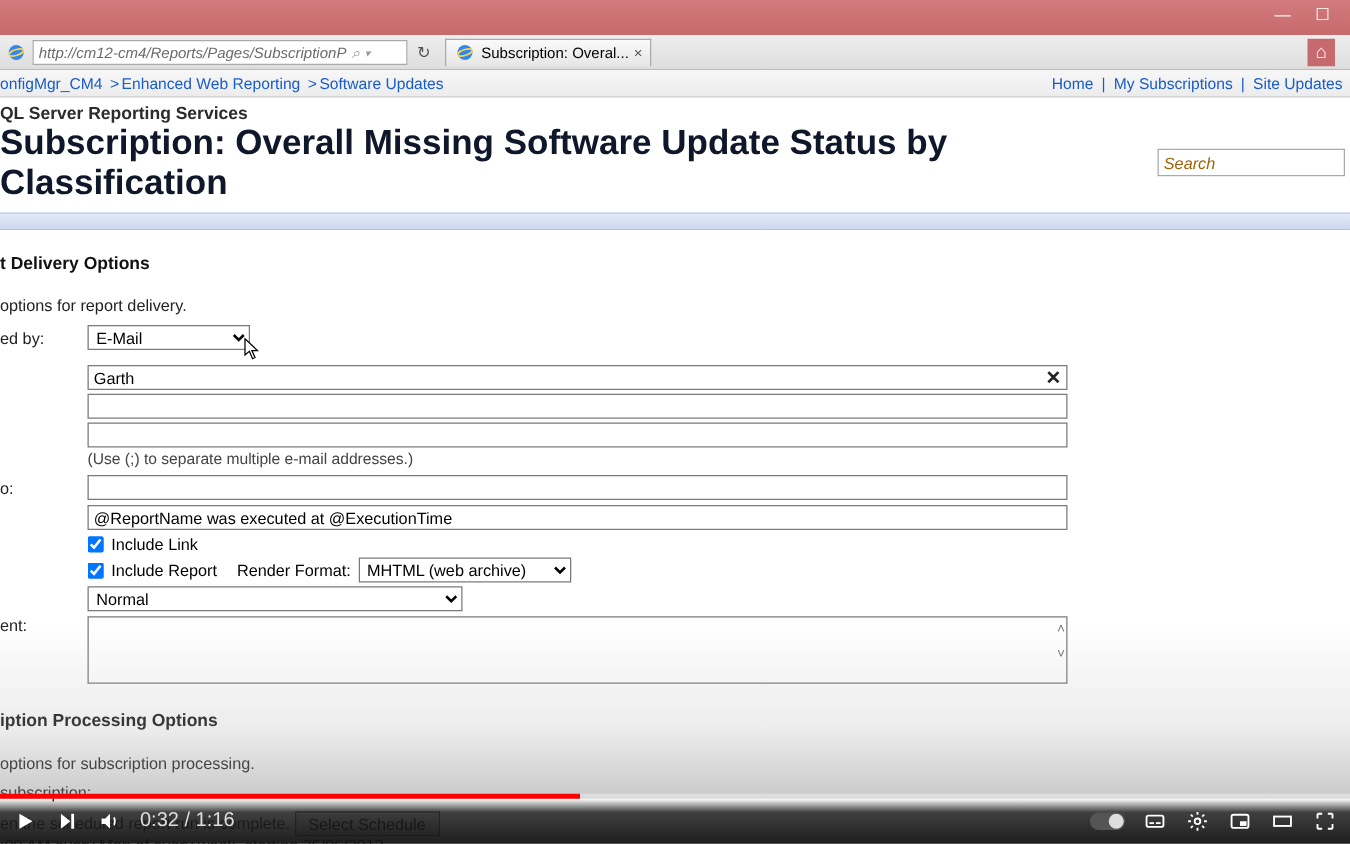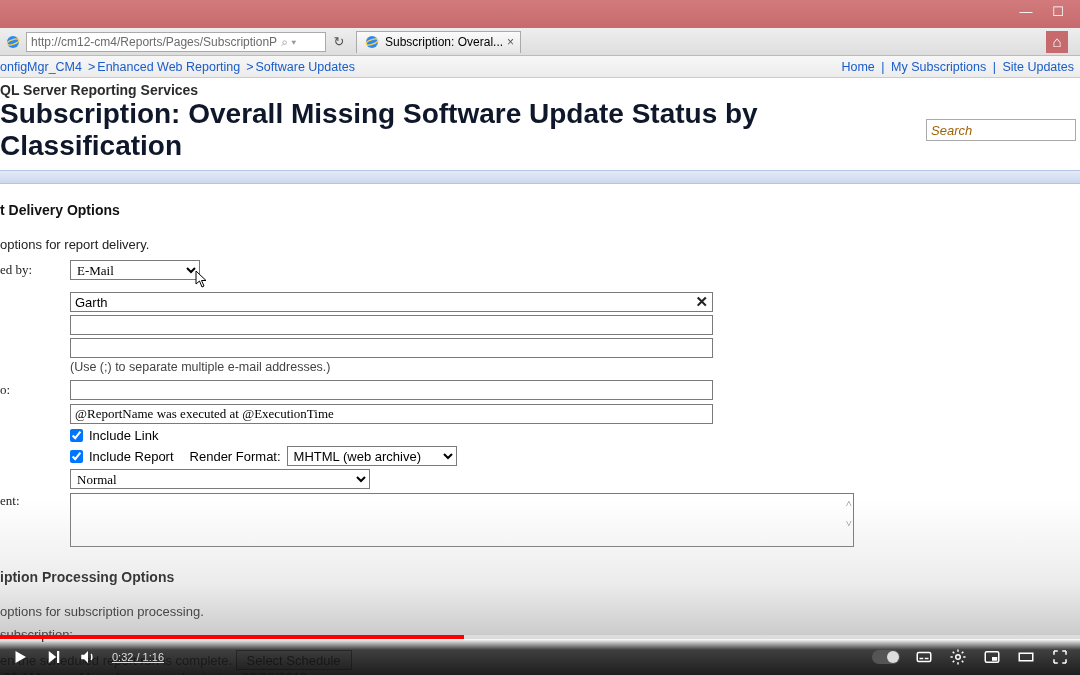--- a/index.html
+++ b/index.html
@@ -8,21 +8,21 @@
   
   .window-titlebar { height: 28px; background: linear-gradient(#d27a7d, #c76a6d); position: relative; }
   .win-btn { position:absolute; top:4px; width:28px; height:18px; text-align:center; color:#fff; font-size:13px; }
   .win-min { right:40px; }
   .win-max { right:8px; }
 
   
   .browser-toolbar { height: 28px; background: linear-gradient(#eeeeee, #dedede); border-bottom:1px solid #bbb; display:flex; align-items:center; padding-left:4px; gap:4px; }
   .ie-icon { width:18px; height:18px; display:inline-flex; align-items:center; justify-content:center; }
   .ie-icon svg { width:16px; height:16px; }
-  .urlbox { flex: 0 0 300px; height:20px; border:1px solid #aaa; background:#fff; display:flex; align-items:center; padding:0 4px; color:#6b6b6b; font-size:12px; }
+  .urlbox { flex: 0 0 300px; height:20px; border:1px solid #aaa; background:#fff; display:flex; align-items:center; padding:0 4px; color:#6b6b6b; font-size:12px;font-style:italic; }
   .urlbox .sep { margin:0 4px; color:#999; }
   .refresh-icon { width:18px; text-align:center; color:#555; }
   .tab { margin-left:4px; height:22px; border:1px solid #aaa; border-bottom:none; background:linear-gradient(#fafafa,#e6e6e6); display:flex; align-items:center; padding:0 6px; font-size:12px; gap:4px; }
   .tab .close { color:#555; }
   .home-icon { margin-left:auto; margin-right:12px; color:#fff; background:#c76a6d; width:22px; height:22px; display:flex; align-items:center; justify-content:center; font-size:15px; }
 
   
   .ssrs-nav { height:22px; background:linear-gradient(#f7f7f7,#ececec); border-bottom:1px solid #ccc; display:flex; align-items:center; font-size:12.5px; color:#1a5cc8; padding-left:0; }
   .ssrs-nav .crumb { color:#1a5cc8; margin-right:4px; }
   .ssrs-nav .sep { color:#1a5cc8; margin:0 2px; }
@@ -36,32 +36,32 @@
   .ssrs-title { font-size:28px; font-weight:700; color:#0f172a; flex:1; }
   .search-box { width:150px; height:22px; border:1px solid #aaa; background:#fff; color:#a16207; font-style:italic; padding:0 4px; display:flex; align-items:center; margin-right:4px; }
 
   .blue-band { height:14px; background:linear-gradient(#e4ebf8,#ccd8ef); border-top:1px solid #b4c4e3; border-bottom:1px solid #b4c4e3; margin-top:2px; }
 
   
   .body-area { padding:18px 0 0 0; position:relative; }
   .section-h { font-weight:700; font-size:14px; color:#111; margin-bottom:19px; }
   .desc { font-size:13px; color:#222; margin-bottom:8px; }
 
-  .row { display:flex; align-items:center; margin-bottom:4px;font-family:Liberation Serif, serif; }
+  .row { display:flex; align-items:center; margin-bottom:4px; }
   .label-col { width:70px; font-size:13px; color:#222; text-align:left; }
   .field-col { flex:1; }
 
   select.classic, input.classic {
     font-family: inherit; font-size:13px;
     border:1px solid #7a7a7a; height:20px; background:#fff; padding:0 2px;
   }
   select.classic { padding-right:14px; }
 
   .email-block { margin-left:70px; }
-  .wide-input { width:643px; height:20px; border:1px solid #7a7a7a; background:#fff; display:flex; align-items:center; padding:0 4px; font-size:13px; position:relative; }
+  .wide-input { width:784px; height:20px; border:1px solid #7a7a7a; background:#fff; display:flex; align-items:center; padding:0 4px; font-size:13px; position:relative; }
   .wide-input .clear-x { position:absolute; right:4px; font-weight:700; font-size:15px; color:#222; }
   .hint { font-size:12.5px; color:#444; margin:2px 0 6px 0; }
 
   .inc-row { display:flex; align-items:center; gap:6px; font-size:13px; margin:3px 0; }
   .inc-row input[type=checkbox] { width:13px; height:13px; }
   .rf-label { margin-left:10px; }
 
   textarea.classic { width:784px; height:54px; border:1px solid #7a7a7a; resize:none; font-family:inherit; font-size:13px; }
   .ta-wrap { position:relative; width:784px; }
   .ta-scroll { position:absolute; right:2px; top:4px; display:flex; flex-direction:column; gap:8px; color:#777; font-size:11px; }
@@ -74,21 +74,21 @@
   
   .progress-track { position:absolute; left:0; right:0; bottom:36px; height:4px; background:rgba(255,255,255,0.35); }
   .progress-played { height:100%; background:#ff0000; width:43%; }
   .video-controls {
     position:absolute; left:0; right:0; bottom:0; height:36px;
     background:linear-gradient(rgba(30,30,30,0.0), rgba(30,30,30,0.85) 30%, rgba(18,18,18,0.95));
     display:flex; align-items:center; color:#eee; font-size:12px; padding:0 10px; gap:14px;
   }
   .vc-icon { width:20px; height:20px; display:flex; align-items:center; justify-content:center; color:#fff; }
   .vc-icon svg { width:18px; height:18px; fill:#fff; }
-  .vc-time { color:#ddd; font-size:11px;text-decoration:underline; }
+  .vc-time { color:#ddd; font-size:16px; }
   .vc-spacer { flex:1; }
   .autoplay-pill { width:28px; height:14px; border-radius:8px; background:#555; position:relative; }
   .autoplay-pill .knob { position:absolute; right:1px; top:1px; width:12px; height:12px; border-radius:50%; background:#ddd; }
   .cursor { position:absolute; width:14px; height:18px; pointer-events:none; }
   .cursor svg { width:14px; height:18px; }
 
   
   .bottom-fade { position:absolute; left:0; right:0; bottom:36px; height:140px;
     background:linear-gradient(rgba(255,255,255,0) 0%, rgba(180,180,180,0.25) 60%, rgba(120,120,120,0.4) 100%);
     pointer-events:none; }

